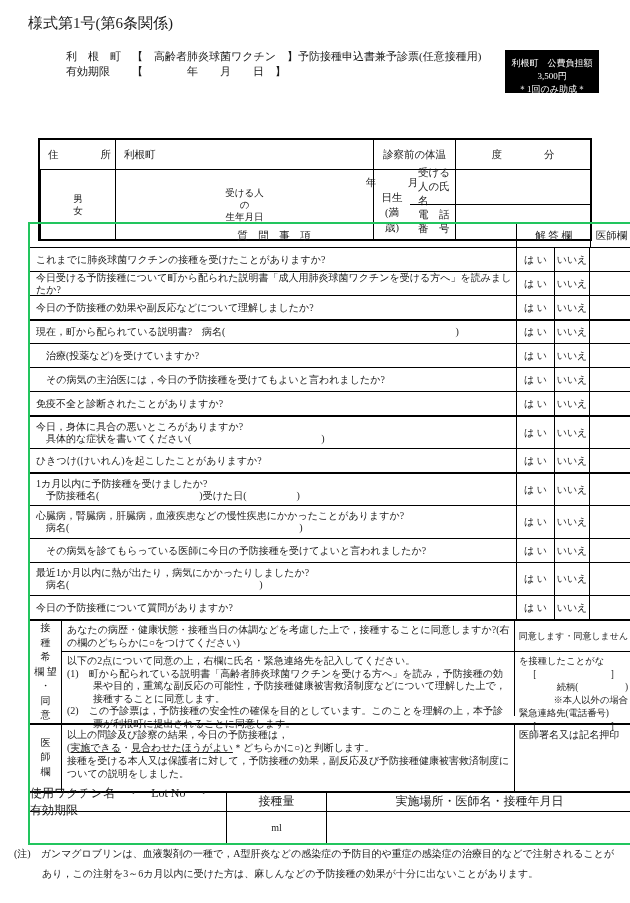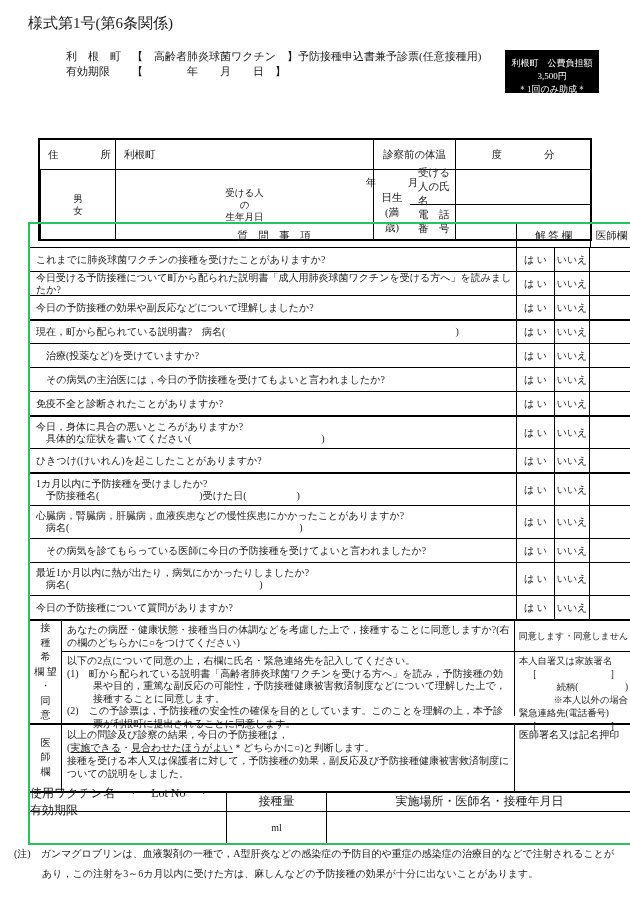--- a/index.html
+++ b/index.html
@@ -287,21 +287,21 @@
           </div>
         </div>
         <div class="crow crow2">
           <div class="cmain">
             <div>以下の2点について同意の上，右欄に氏名・緊急連絡先を記入してください。</div>
             <div class="hang">(1)　町から配られている説明書「高齢者肺炎球菌ワクチンを受ける方へ」を読み，予防接種の効果や目的，重篤な副反応の可能性，予防接種健康被害救済制度などについて理解した上で，接種することに同意します。</div>
             <div class="hang">(2)　この予診票は，予防接種の安全性の確保を目的としています。このことを理解の上，本予診票が利根町に提出されることに同意します。</div>
           </div>
           <div class="cright">
             <div class="sig">
-              <div class="sig-l">本人自署又は家族署名</div>
+              <div class="sig-l">を接種したことがな</div>
               <div class="sig-c">[　　　　　　　　]</div>
               <div class="sig-r">続柄(　　　　　)</div>
               <div class="sig-r">※本人以外の場合</div>
               <div class="sig-l">緊急連絡先(電話番号)</div>
               <div class="sig-c">[　　　　　　　　]</div>
             </div>
           </div>
         </div>
       </div>
     </div>

